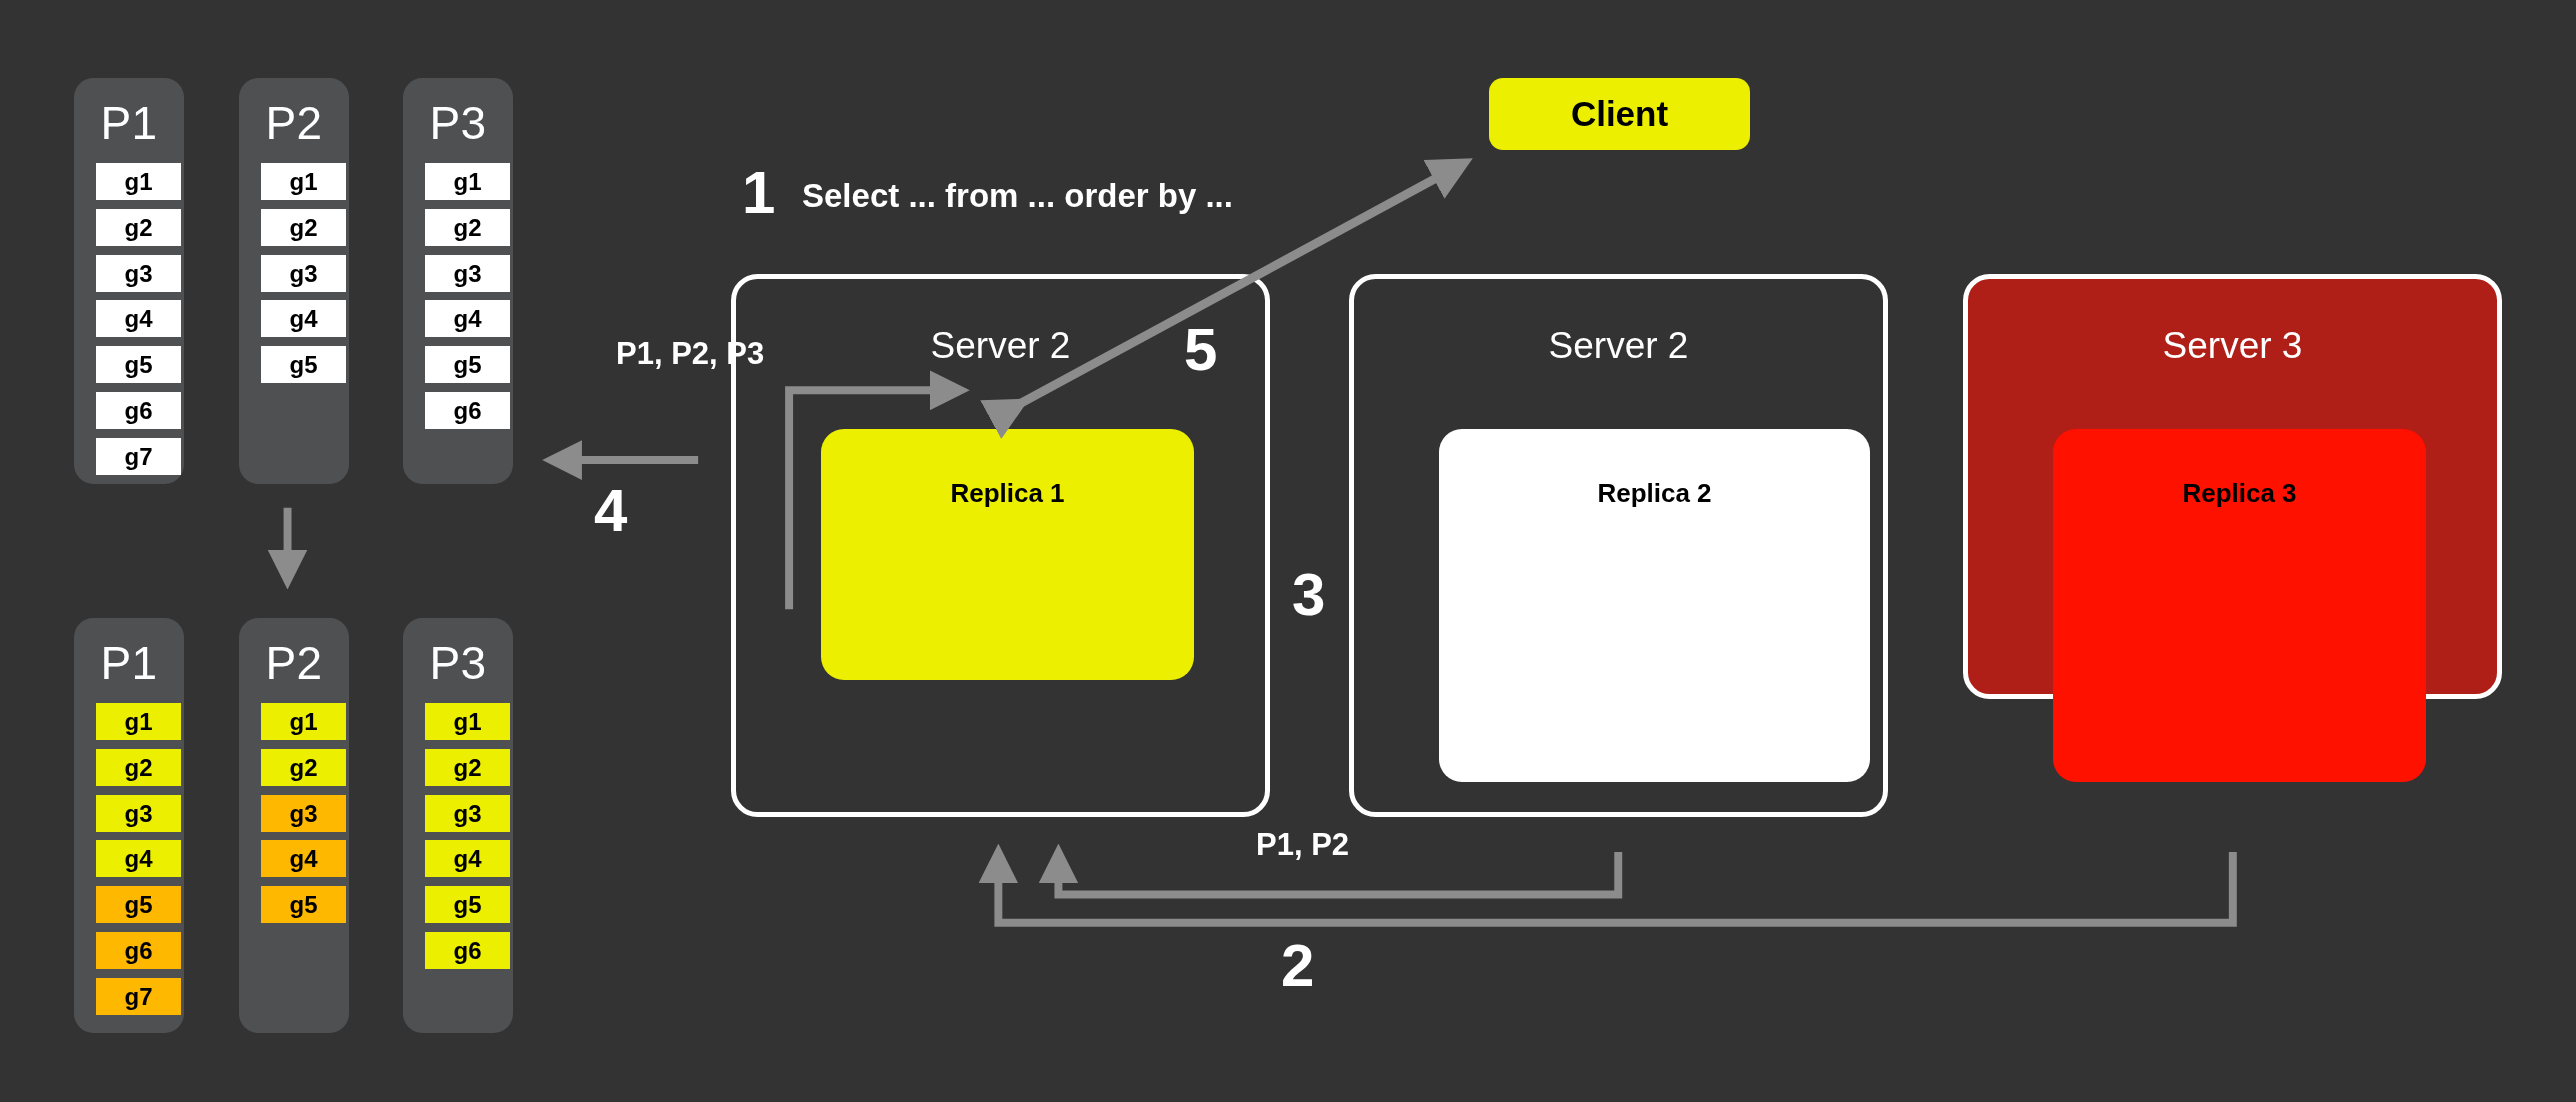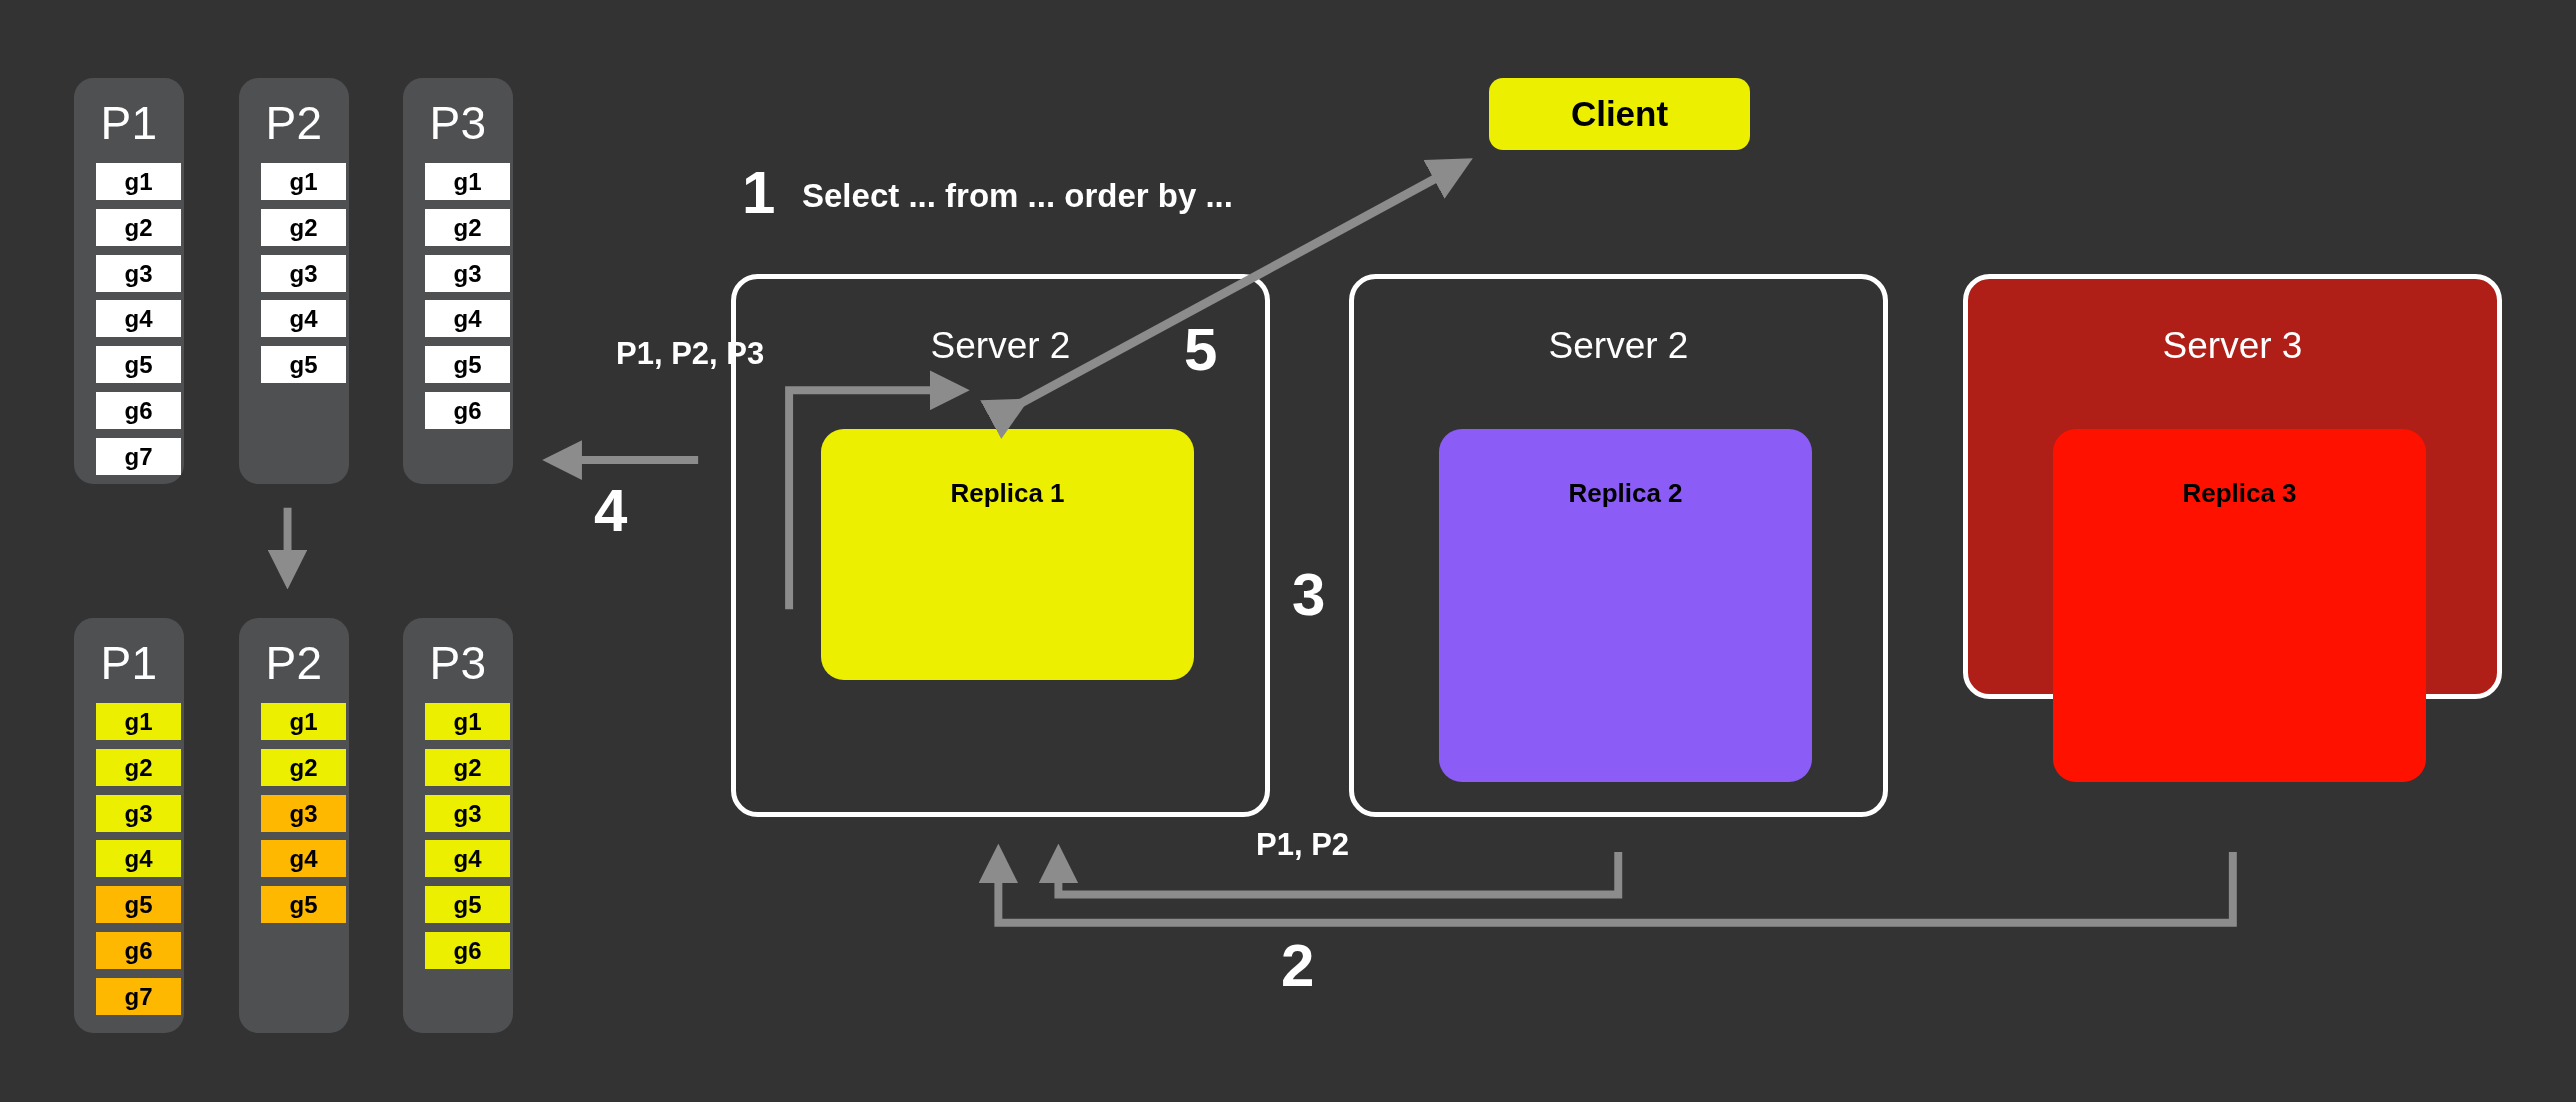--- a/index.html
+++ b/index.html
@@ -217,21 +217,21 @@
 
   <div class="server" id="server1" style="left:731px; top:274px; width:539px; height:543px;">
     <div class="server-title">Server 2</div>
     <div class="replica" style="left:85px; top:150px; width:373px; height:251px; background:#EDEF00;">
       <div class="replica-label">Replica 1</div>
     </div>
   </div>
 
   <div class="server" id="server2" style="left:1349px; top:274px; width:539px; height:543px;">
     <div class="server-title">Server 2</div>
-    <div class="replica" style="left:85px; top:150px; width:373px; height:353px; background:#8b5cf6;text-decoration:underline;">
+    <div class="replica" style="left:85px; top:150px; width:431px; height:353px; background:#ffffff;text-decoration:underline;">
       <div class="replica-label">Replica 2</div>
     </div>
   </div>
 
   <div class="server failed" id="server3" style="left:1963px; top:274px; width:539px; height:425px;">
     <div class="server-title">Server 3</div>
     <div class="replica" style="left:85px; top:150px; width:373px; height:353px; background:#FF1100;">
       <div class="replica-label">Replica 3</div>
     </div>
   </div>

